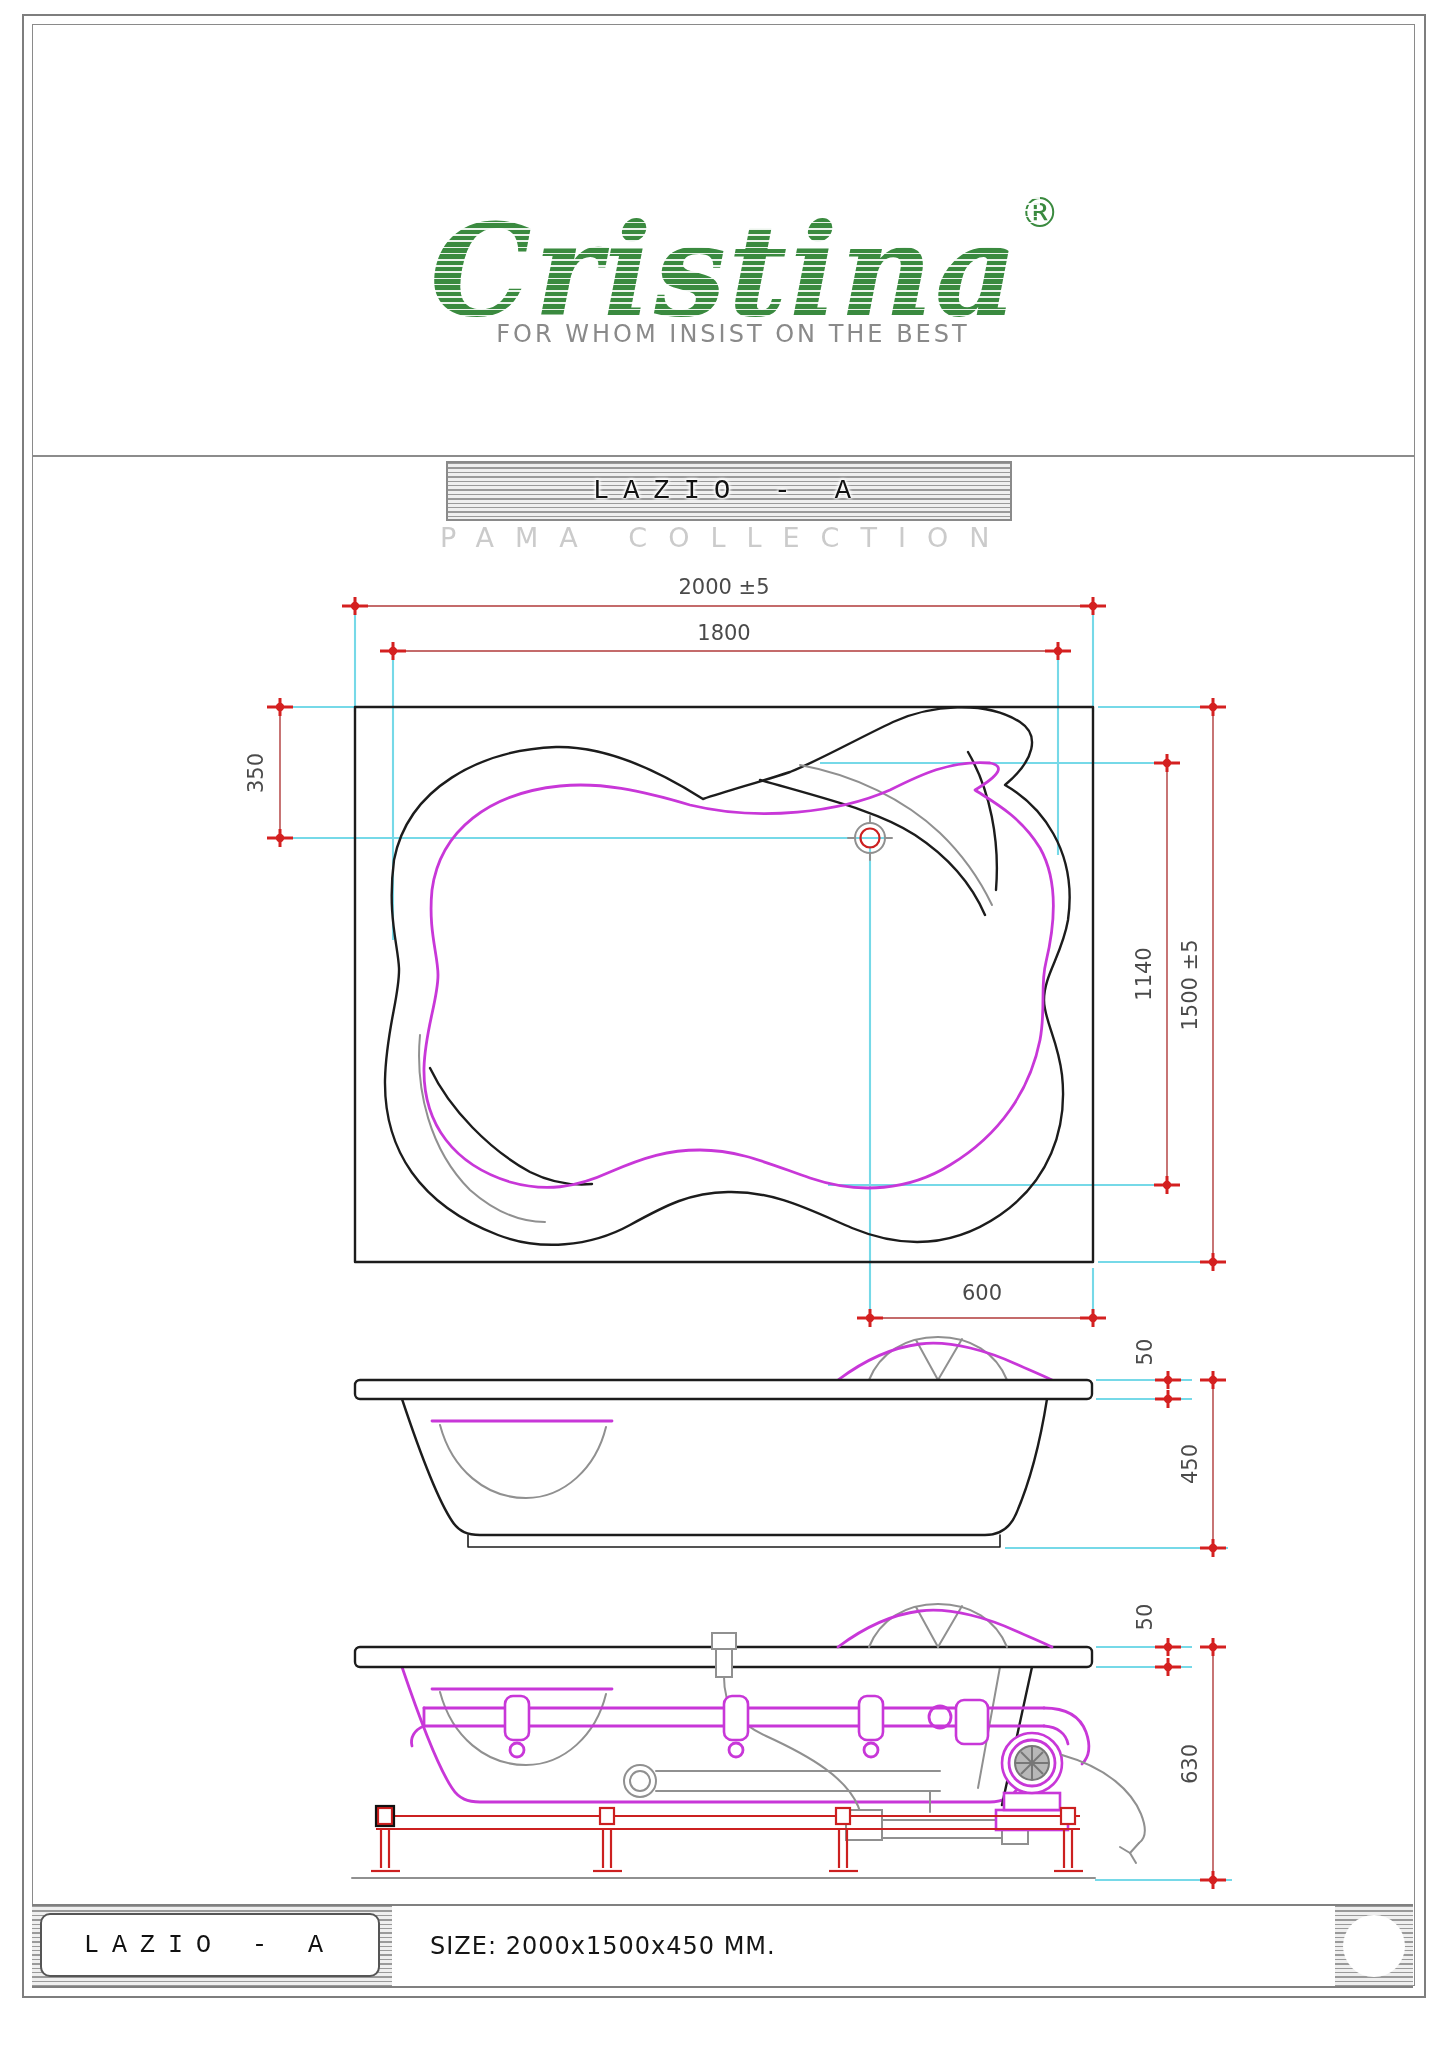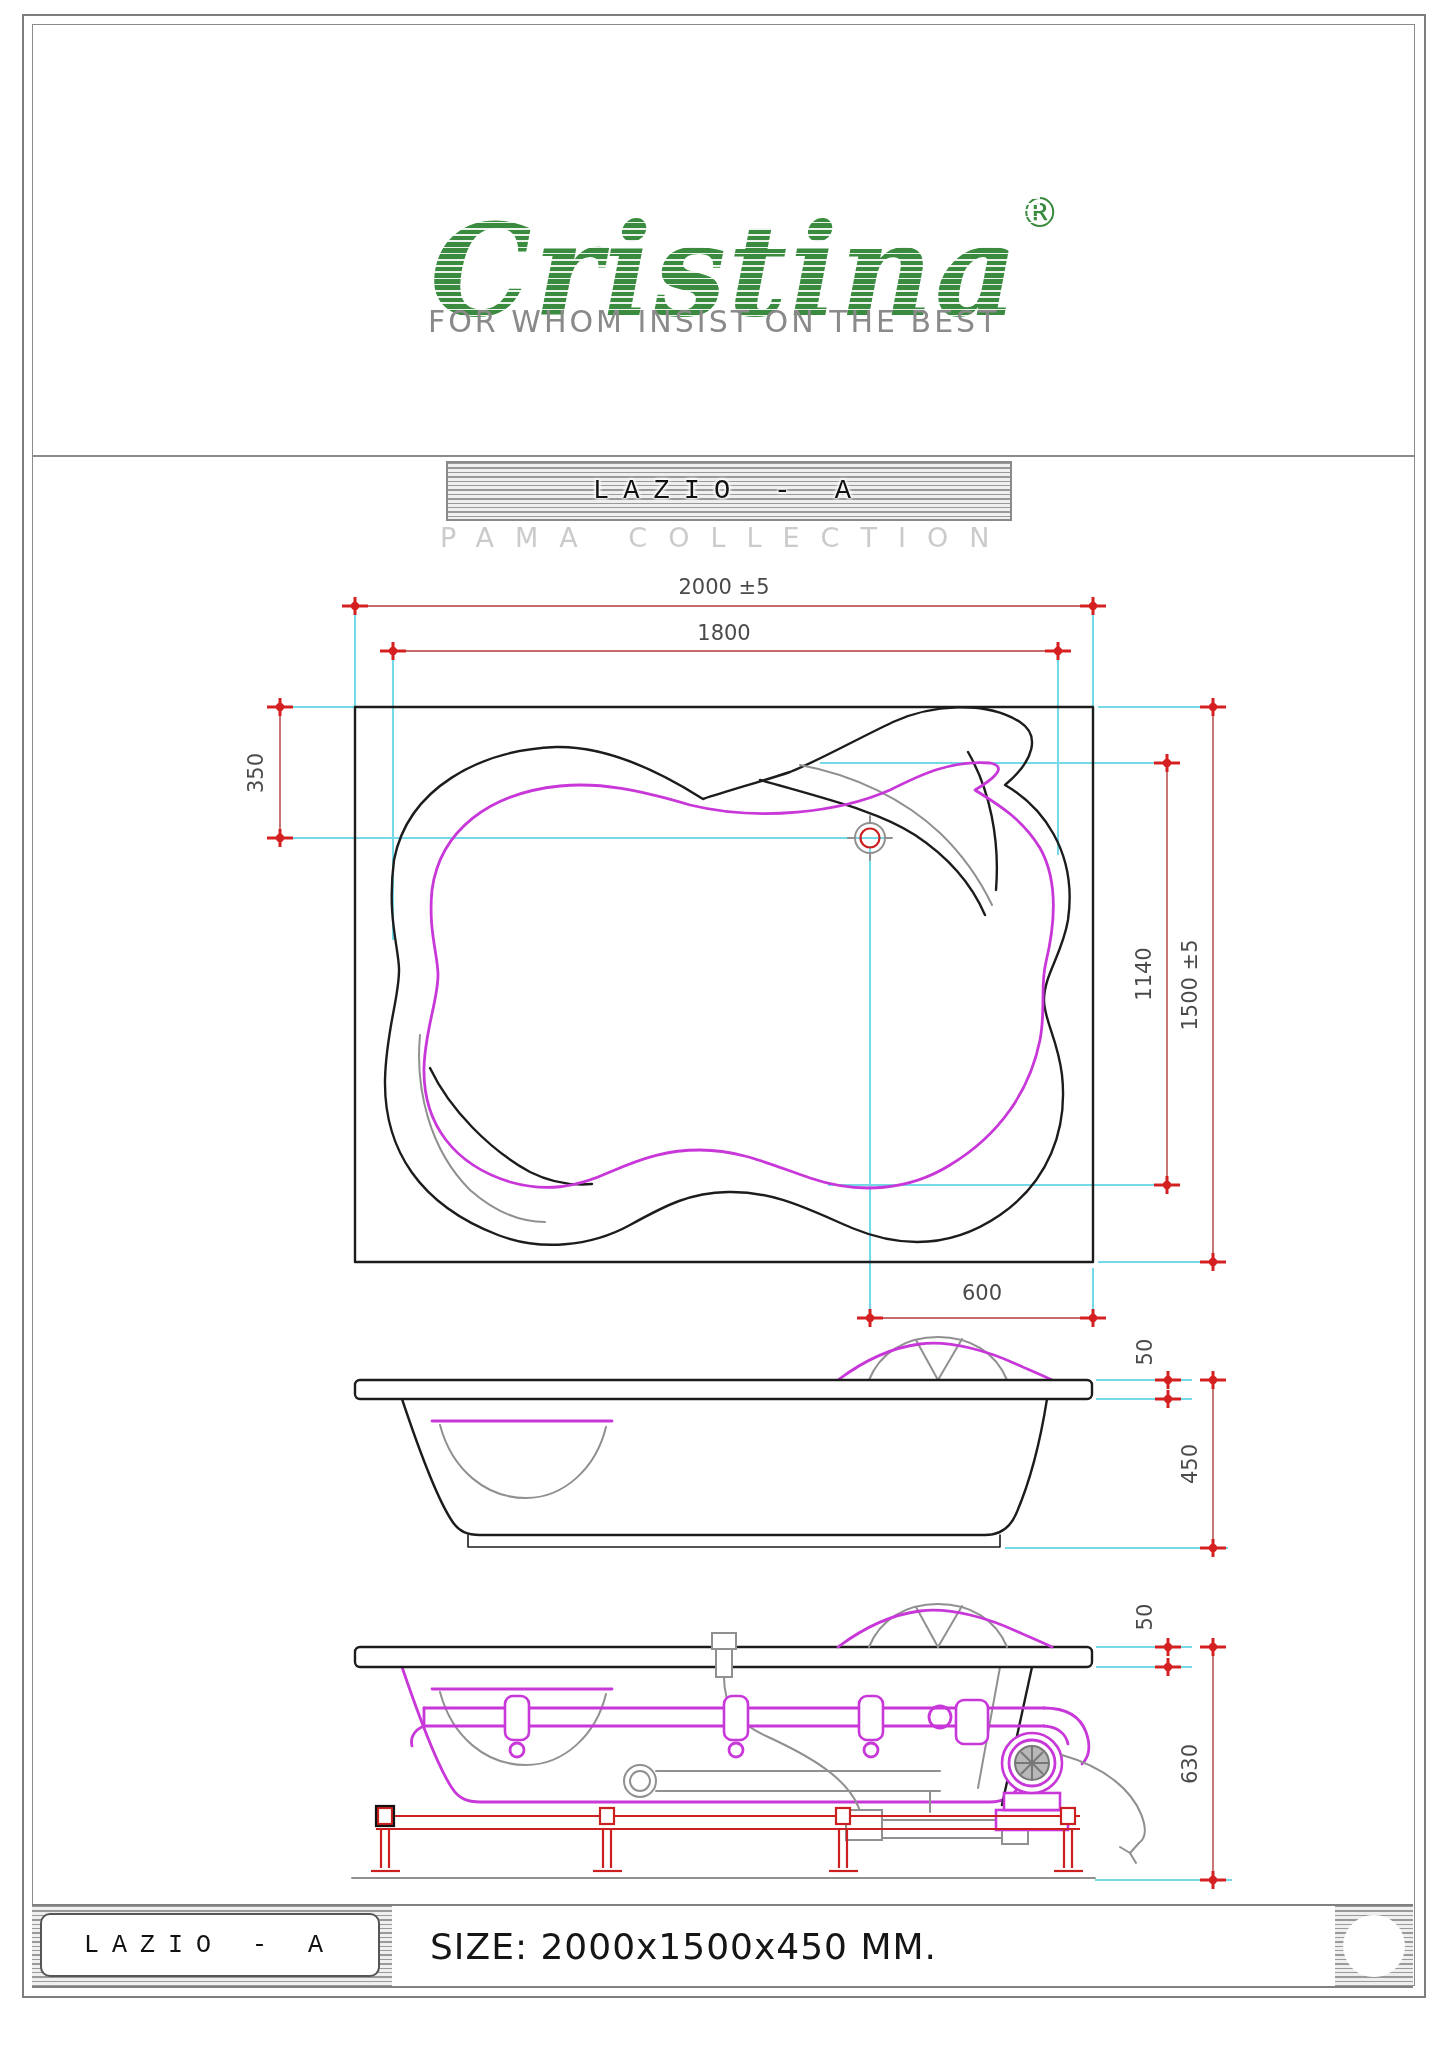--- a/index.html
+++ b/index.html
@@ -10,39 +10,39 @@
   #frame-inner{left:32px;top:24px;width:1381px;height:1960px;border:1.8px solid #8a8a8a;}
   #section-divider{left:33px;top:455px;width:1382px;height:0;border-top:2px solid #8c8c8c;}
   
   #logo-area{left:430px;top:118px;width:610px;height:200px;text-align:center;}
   #logo-text{font-family:"DejaVu Serif", serif;font-style:italic;font-weight:bold;
     font-size:128px;line-height:190px;color:var(--brand-green);letter-spacing:2px;}
   #logo-reg{font-family:"DejaVu Sans", sans-serif;font-style:normal;font-weight:normal;
     font-size:40px;color:var(--brand-green);vertical-align:88px;letter-spacing:0;}
   #logo-stripes{left:0;top:0;width:100%;height:100%;
     background:repeating-linear-gradient(180deg,rgba(255,255,255,0) 0 4.6px,rgba(255,255,255,.9) 4.6px 6.2px);}
-  #tagline{left:428px;top:304px;width:610px;font-size:30px;
+  #tagline{left:428px;top:320px;width:610px;text-align:center;font-size:24px;
     letter-spacing:3px;color:var(--text-gray);white-space:nowrap;}
   
   .hatch{background:repeating-linear-gradient(180deg,#9a9a9a 0 1.4px,#efefef 1.4px 4.4px);font-family:Liberation Mono, monospace;}
   #model-bar{left:446px;top:461px;width:562px;height:56px;border:2px solid #8a8a8a;
     display:flex;align-items:center;justify-content:center;}
   #model-bar span{font-size:27px;letter-spacing:14px;color:#111;
     text-shadow:0 0 3px #fff,0 0 3px #fff,0 0 4px #fff,0 0 4px #fff;}
   #collection-line{left:440px;top:522px;width:576px;text-align:left;font-size:27px;
     letter-spacing:21px;color:var(--pama-gray);white-space:nowrap;}
   
   #footer-strip{left:32px;top:1904px;width:1381px;height:80px;
     border-top:2.5px solid #808080;border-bottom:2.5px solid #808080;background:#fff;}
   #footer-hatch-left{left:0;top:0;width:360px;height:100%;}
   #footer-model-box{left:8px;top:7px;width:336px;height:60px;background:#fff;
     border:2.5px solid #555;border-radius:10px;display:flex;align-items:center;justify-content:center;}
   #footer-model-box span{font-size:25px;letter-spacing:13px;color:#111;}
   #footer-size{left:398px;top:0;height:100%;display:flex;align-items:center;
-    font-size:36px;color:#151515;letter-spacing:1px;}
+    font-size:24px;color:#151515;letter-spacing:1px;}
   #footer-hatch-right{right:0;top:0;width:78px;height:100%;display:flex;align-items:center;justify-content:center;}
   #footer-circle{width:62px;height:62px;border-radius:50%;background:#fff;}
   
   #cad{left:0;top:0;width:1449px;height:2048px;pointer-events:none;}
   .blk{stroke:var(--line-black);fill:none;stroke-width:2.4;stroke-linecap:round;stroke-linejoin:round;}
   .blkf{stroke:var(--line-black);fill:#fff;stroke-width:2.4;}
   .thin{stroke-width:1.6;}
   .gry{stroke:var(--line-gray);fill:none;stroke-width:2;stroke-linecap:round;}
   .gryf{stroke:var(--line-gray);fill:#fff;stroke-width:2;}
   .mg{stroke:var(--magenta);fill:none;stroke-width:2.8;stroke-linecap:round;stroke-linejoin:round;}

